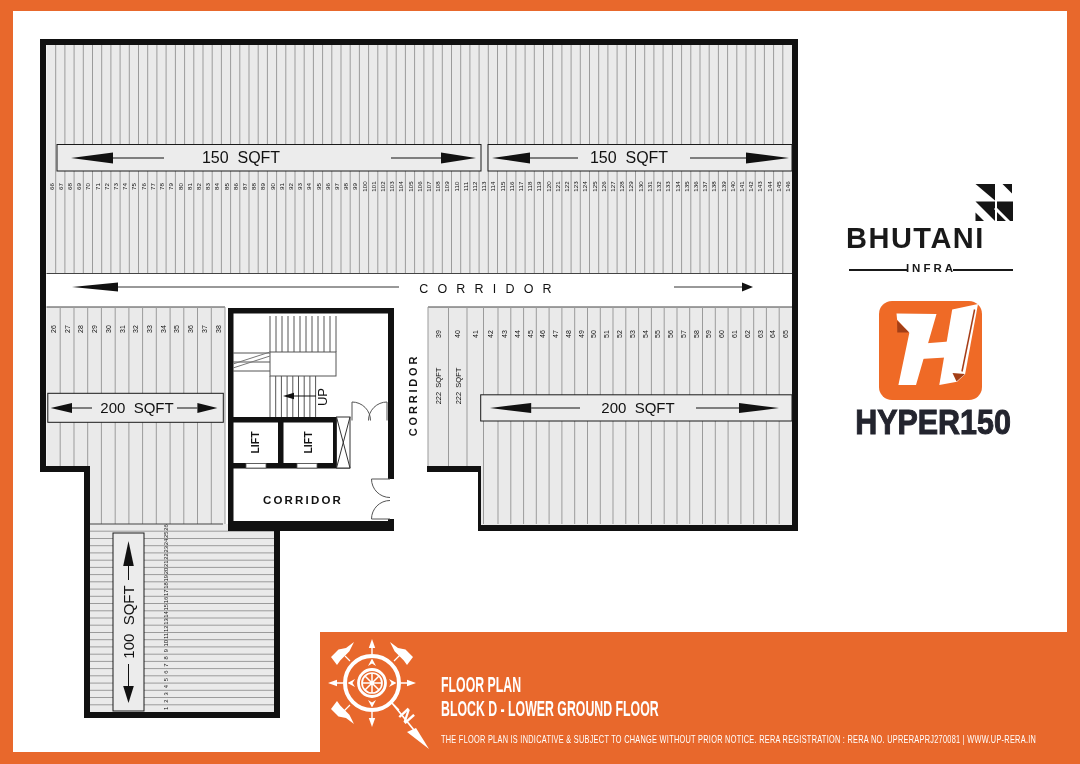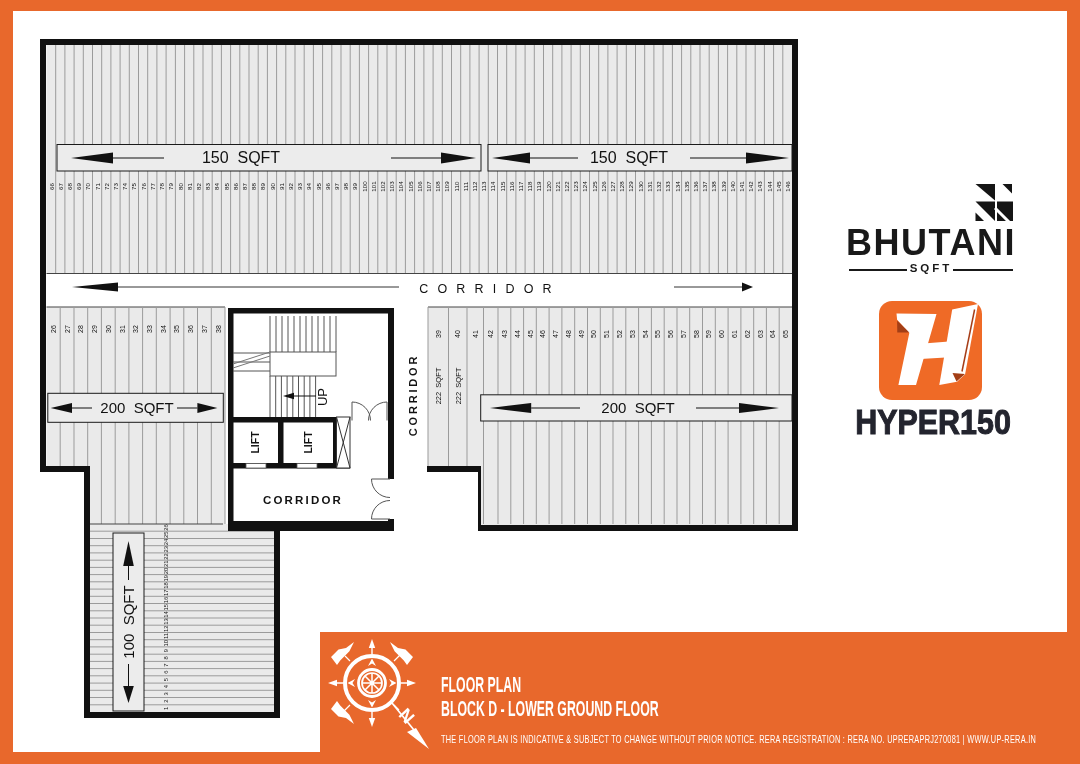--- a/index.html
+++ b/index.html
@@ -409,25 +409,25 @@
 <rect x="879" y="301" width="103" height="99" rx="13" fill="#EF6A26"></rect>
 <polygon points="896.5,313.5 936.5,314 916,385 898.4,385 909.3,333 897.1,319.8" fill="#fff"></polygon>
 <polygon points="897.1,320.5 909.3,332.5 897.3,332.5" fill="#A33E16"></polygon>
 <polygon points="923.5,343.5 949,341.5 945.5,357.5 920.5,359" fill="#fff"></polygon>
 <polygon points="952.2,309.6 978,304 965.1,374.2 957,381.7 939.3,385.1" fill="#fff"></polygon>
 <path d="M974.6 309.5L962 371.5" stroke="#A63D17" stroke-width="1.5" fill="none"></path>
 <polygon points="952.5,373 965,374 956.5,381.5" fill="#A33E16"></polygon>
 </g>
 </svg>
 
-<div class="abs" style="left:846px;top:222px;width:170px;text-align:center;color:#191919;font-weight:bold;font-size:36px;letter-spacing:1.5px;">BHUTANI</div>
+<div class="abs" style="left:846px;top:222px;width:170px;color:#191919;font-weight:bold;font-size:29px;letter-spacing:1.5px;">BHUTANI</div>
 
 <div class="abs" style="left:849px;top:262px;width:164px;color:#191919;">
   <div style="position:absolute;left:0;top:7px;width:58px;height:2.2px;background:#191919;"></div>
-  <div style="position:absolute;left:0;right:0;top:0;text-align:center;font-size:11.5px;font-weight:bold;letter-spacing:3px;">SQFT</div>
+  <div style="position:absolute;left:0;right:0;top:0;text-align:center;font-size:11.5px;font-weight:bold;letter-spacing:3px;">INFRA</div>
   <div style="position:absolute;right:0;top:7px;width:60px;height:2.2px;background:#191919;"></div>
 </div>
 
 <div class="abs" style="left:833px;top:402px;width:200px;text-align:center;color:#23242E;font-weight:bold;font-size:35px;transform:scaleX(0.87);transform-origin:center;-webkit-text-stroke:1px #23242E;">HYPER150</div>
 
 <div class="abs" style="left:441px;top:673px;color:#fff;font-weight:bold;font-size:22px;line-height:24px;transform:scaleX(0.56);transform-origin:left top;white-space:nowrap;">FLOOR PLAN<br>BLOCK D - LOWER GROUND FLOOR</div>
 
 <div class="abs" style="left:441px;top:733px;color:#fff;font-size:10.5px;letter-spacing:0.4px;transform:scaleX(0.70);transform-origin:left top;white-space:nowrap;">THE FLOOR PLAN IS INDICATIVE &amp; SUBJECT TO CHANGE WITHOUT PRIOR NOTICE. RERA REGISTRATION : RERA NO. UPRERAPRJ270081 | WWW.UP-RERA.IN</div>
 
 </body></html>

